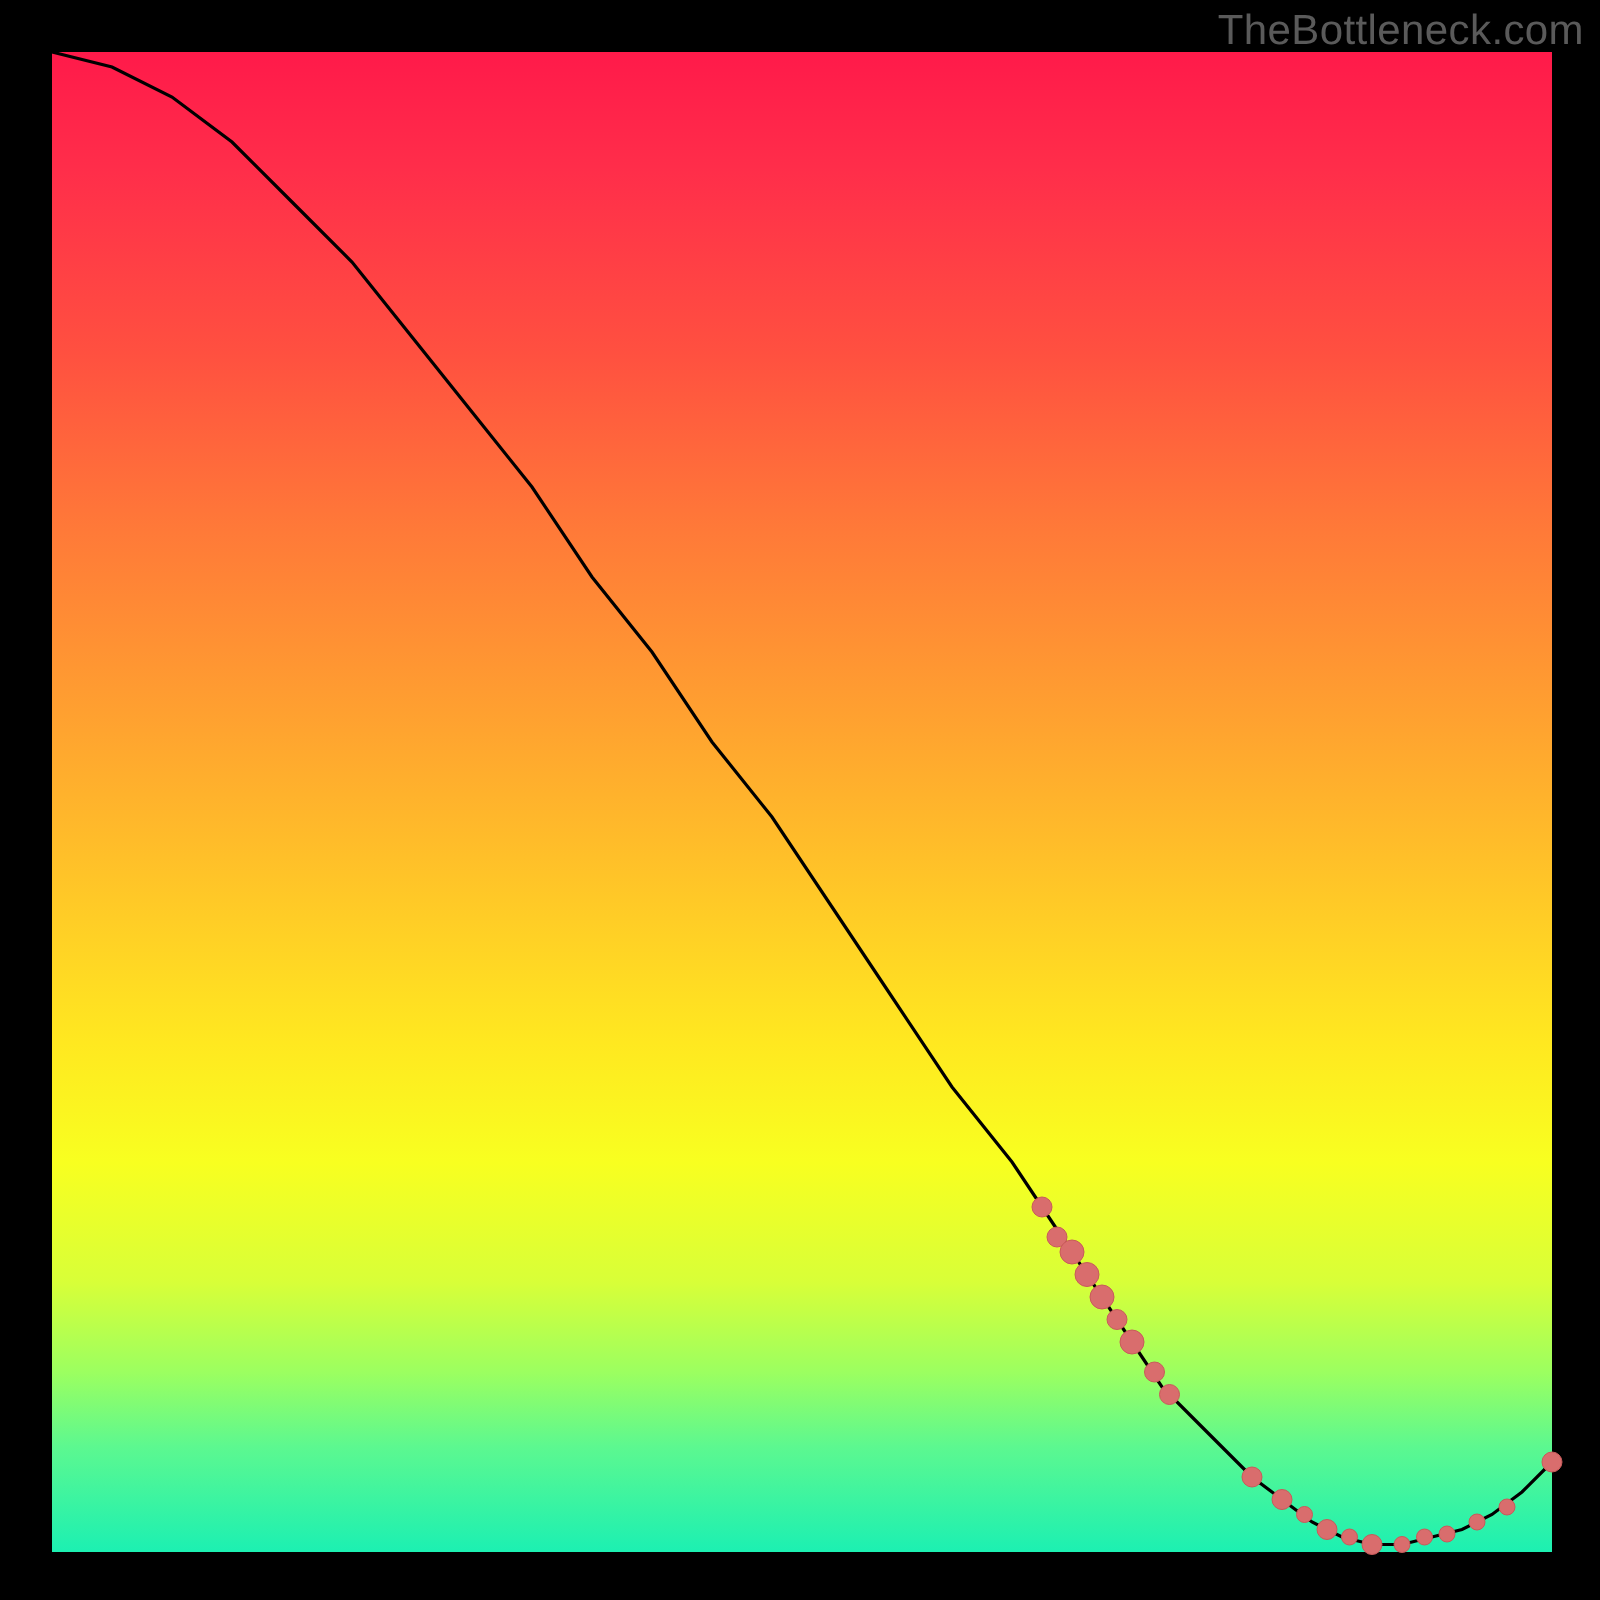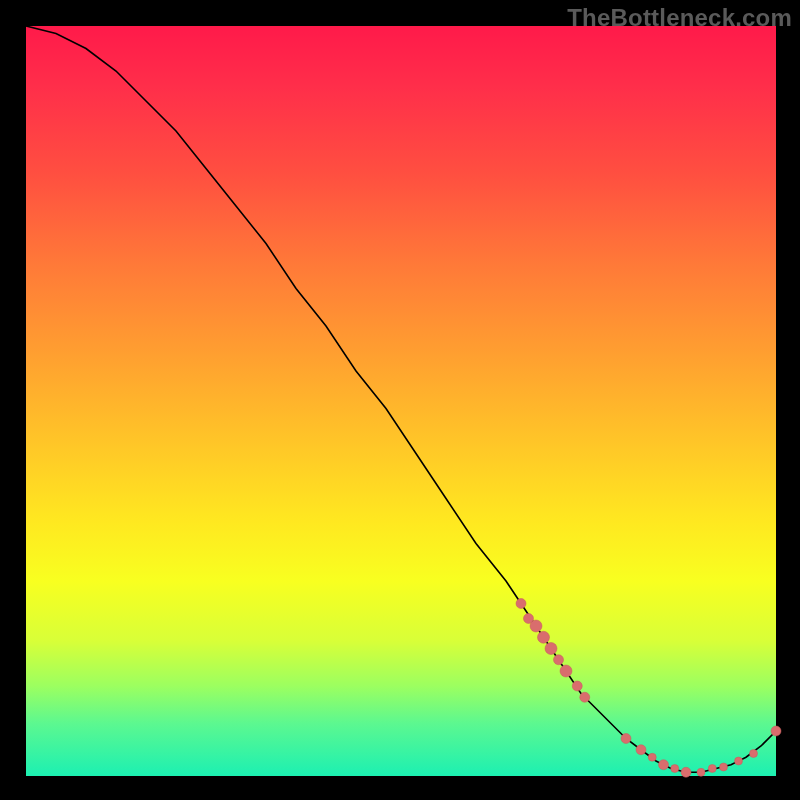--- a/index.html
+++ b/index.html
@@ -28,22 +28,22 @@
       #d8ff38 82%,
       #9cff60 88%,
       #5cf890 93%,
       #1cf0b2 100%);
   }
   .watermark {
     position: absolute;
     top: 4px;
     right: 8px;
     font-family: Arial, Helvetica, sans-serif;
-    font-size: 24px;
-    font-weight: 700;
+    font-size: 21px;
+    font-weight: 400;
     color: #5a5a5a;
     letter-spacing: 0.2px;
   }
   svg.curve {
     position: absolute;
     left: 0; top: 0;
     width: 100%;
     height: 100%;
     overflow: visible;
   }

